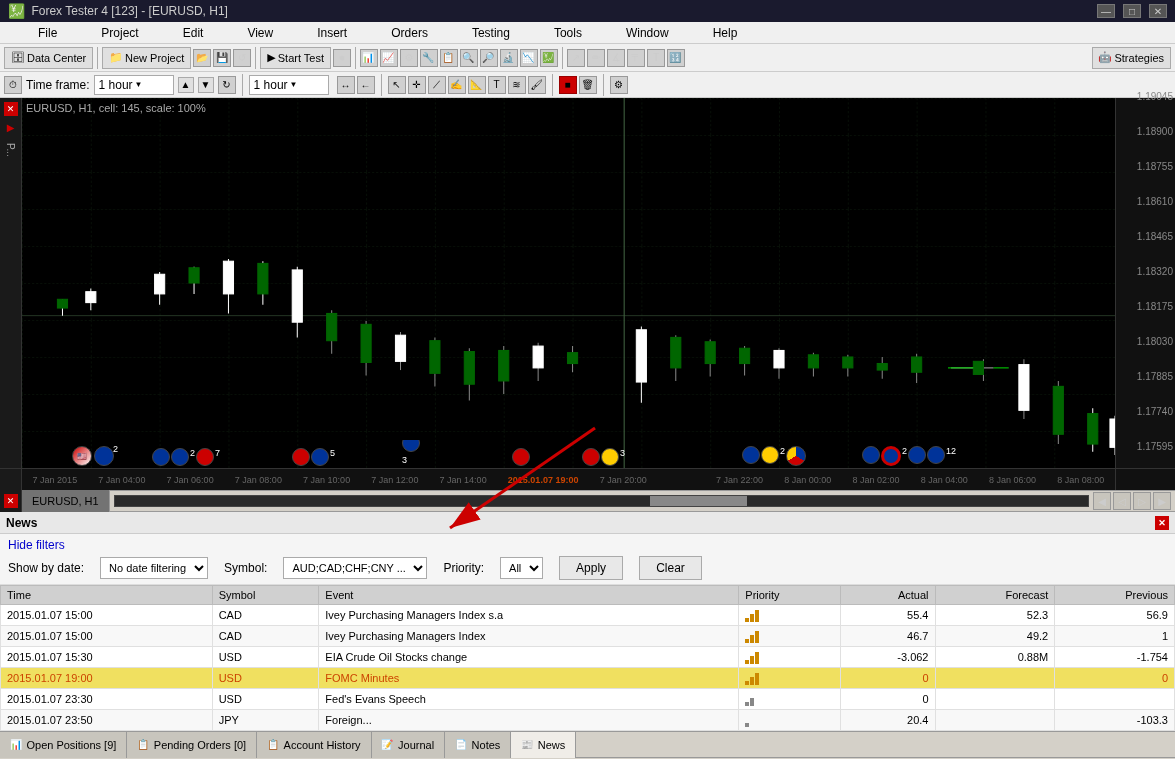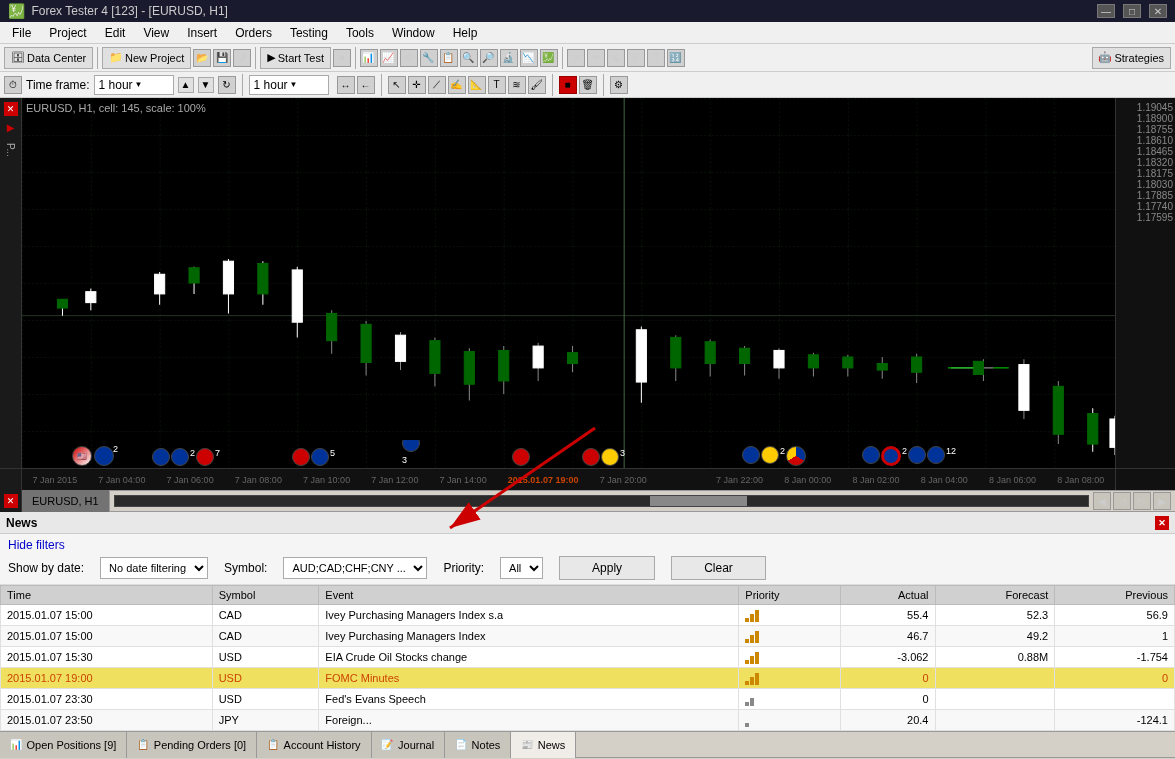--- a/index.html
+++ b/index.html
@@ -6,59 +6,59 @@
     body { width: 1175px; height: 759px; background: #2b2b2b; font-family: 'Segoe UI', Tahoma, Arial, sans-serif; font-size: 12px; overflow: hidden; color: #ccc; }
 
     
     .title-bar { background: #1a1a2e; color: #ccc; height: 22px; display: flex; align-items: center; justify-content: space-between; padding: 0 8px; font-size: 12px; }
     .title-bar-left { display: flex; align-items: center; gap: 6px; }
     .title-bar-right { display: flex; gap: 8px; }
     .title-btn { width: 18px; height: 14px; background: #555; border: 1px solid #777; display: flex; align-items: center; justify-content: center; font-size: 10px; cursor: pointer; color: #ccc; }
 
     
     .menu-bar { background: #f0f0f0; height: 22px; display: flex; align-items: center; padding: 0 4px; gap: 2px; border-bottom: 1px solid #ccc; }
-    .menu-item { padding: 2px 8px; font-size: 12px; color: #000; cursor: pointer; }
+    .menu-item { padding: 2px 8px; font-size: 12px; color: #000; cursor: pointer; margin-left: 26px; }
 
     
     .toolbar { background: #f0f0f0; height: 28px; display: flex; align-items: center; padding: 0 4px; gap: 2px; border-bottom: 1px solid #ccc; }
     .toolbar-btn { padding: 2px 6px; font-size: 11px; color: #000; cursor: pointer; background: #e0e0e0; border: 1px solid #aaa; display: flex; align-items: center; gap: 2px; height: 22px; }
     .toolbar-sep { width: 1px; height: 22px; background: #aaa; margin: 0 2px; }
     .toolbar-icon { width: 18px; height: 18px; background: #d0d0d0; border: 1px solid #999; display: flex; align-items: center; justify-content: center; font-size: 10px; cursor: pointer; }
 
     
     .timeframe-bar { background: #f0f0f0; height: 26px; display: flex; align-items: center; padding: 0 4px; gap: 4px; border-bottom: 1px solid #ccc; font-size: 12px; color: #000; }
     .timeframe-label { font-size: 12px; }
     .timeframe-select { background: #fff; border: 1px solid #aaa; padding: 1px 4px; font-size: 12px; display: flex; align-items: center; gap: 2px; cursor: pointer; height: 20px; min-width: 80px; }
     .tf-arrow { font-size: 8px; }
     .nav-btn { width: 16px; height: 16px; display: flex; align-items: center; justify-content: center; background: #e0e0e0; border: 1px solid #aaa; cursor: pointer; font-size: 10px; }
 
     
     .chart-wrapper { display: flex; height: 370px; background: #000; position: relative; }
     .chart-left-panel { width: 22px; background: #1a1a1a; border-right: 1px solid #333; display: flex; flex-direction: column; align-items: center; padding-top: 4px; gap: 2px; }
     .chart-close { width: 14px; height: 14px; background: #c00; color: white; font-size: 9px; display: flex; align-items: center; justify-content: center; cursor: pointer; }
     .chart-main { flex: 1; background: #000; position: relative; overflow: hidden; }
-    .chart-right-panel { width: 60px; background: #111; border-left: 1px solid #333; display: flex; flex-direction: column; justify-content: flex-start; padding: 4px 2px; font-size: 10px; color: #888; }
+    .chart-right-panel { width: 60px; background: #111; border-left: 1px solid #333; display: flex; flex-direction: column; justify-content: flex-end; padding: 16px 2px; font-size: 10px; color: #888; gap: 24px; }
     .price-level { text-align: right; font-size: 10px; color: #888; }
     .chart-info { position: absolute; top: 4px; left: 4px; color: #aaa; font-size: 11px; }
 
     
     .flag-row { background: #000; height: 28px; display: flex; align-items: center; overflow: hidden; position: relative; }
 
     
     .news-panel { background: #fff; flex: 1; display: flex; flex-direction: column; min-height: 0; }
     .news-header { background: #e8e8e8; height: 22px; display: flex; align-items: center; padding: 0 6px; border-bottom: 1px solid #ccc; font-size: 12px; font-weight: bold; color: #000; justify-content: space-between; }
     .news-close { width: 14px; height: 14px; background: #c00; color: white; font-size: 9px; display: flex; align-items: center; justify-content: center; cursor: pointer; }
 
     
     .filter-bar { padding: 4px 8px; background: #f5f5f5; border-bottom: 1px solid #ddd; }
     .hide-filters-link { color: #0000cc; font-size: 12px; cursor: pointer; }
     .filter-row { display: flex; align-items: center; gap: 16px; margin-top: 4px; flex-wrap: wrap; }
     .filter-label { font-size: 12px; color: #000; }
     .filter-select { border: 1px solid #aaa; background: #fff; padding: 2px 4px; font-size: 11px; height: 22px; cursor: pointer; }
-    .filter-btn { padding: 3px 32px; font-size: 12px; cursor: pointer; border: 1px solid #aaa; background: #e0e0e0; height: 24px; }
+    .filter-btn { padding: 3px 16px; font-size: 12px; cursor: pointer; border: 1px solid #aaa; background: #e0e0e0; height: 24px; }
     .filter-btn.apply { background: #e8e8e8; }
     .filter-btn.clear { background: #e8e8e8; }
 
     
     .news-table { width: 100%; border-collapse: collapse; font-size: 11px; }
     .news-table th { background: #d0d0d0; border: 1px solid #bbb; padding: 3px 6px; text-align: left; font-weight: normal; font-size: 11px; color: #000; position: sticky; top: 0; }
     .news-table td { border: 1px solid #e0e0e0; padding: 3px 6px; color: #000; font-size: 11px; }
     .news-table tr:nth-child(even) { background: #f8f8f8; }
     .news-table tr.highlighted { background: #f0e060; color: #cc4400; }
     .news-table tr.highlighted td { color: #cc4400; }
@@ -529,21 +529,21 @@
           <td>2015.01.07 23:50</td>
           <td>JPY</td>
           <td>Foreign...</td>
           <td>
             <div class="priority-bar">
               <div class="pbar" style="height:4px;background:#888;"></div>
             </div>
           </td>
           <td style="text-align:right;">20.4</td>
           <td style="text-align:right;"></td>
-          <td style="text-align:right;">-124.1</td>
+          <td style="text-align:right;">-103.3</td>
         </tr>
       </tbody>
     </table>
   </div>
 </div>
 
 <div class="bottom-tabs">
   <div class="bottom-tab">
     <span class="tab-icon">📊</span>
     <span>Open Positions [9]</span>

